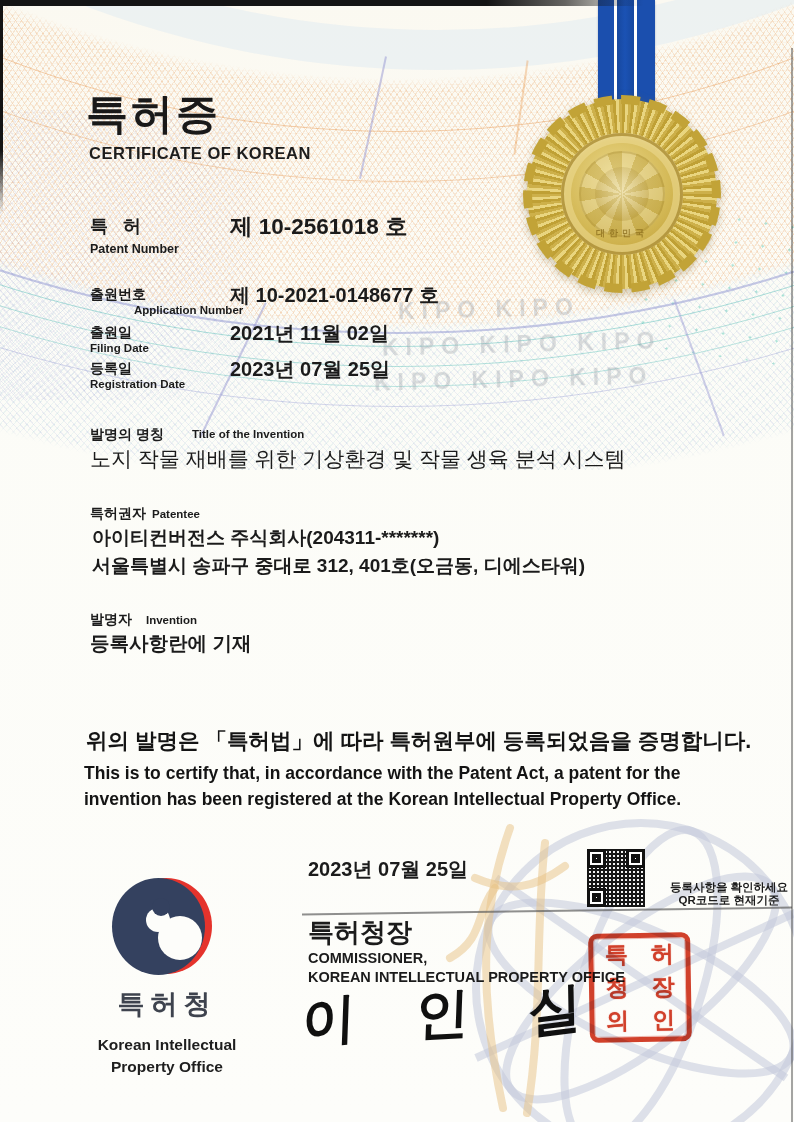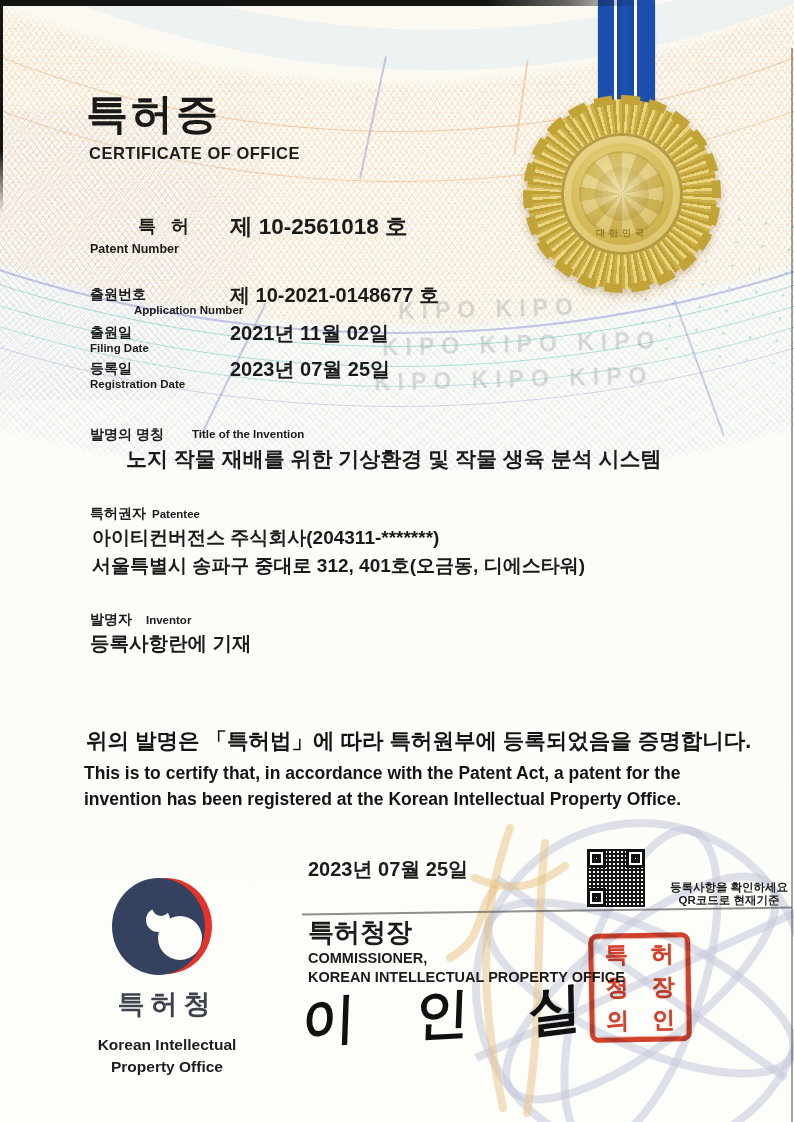--- a/index.html
+++ b/index.html
@@ -151,49 +151,49 @@
     <div class="seal-rays"></div>
     <div class="seal-serration"></div>
     <div class="seal-disc">
       <div class="seal-emblem"></div>
       <div class="seal-core"></div>
       <div class="seal-text">대한민국</div>
     </div>
   </div>
 
   <div class="txt" style="left:86px;top:86px;font-size:42px;font-weight:800;letter-spacing:3px;color:#191919;">특허증</div>
-  <div class="txt" style="left:89px;top:144px;font-size:16.5px;font-weight:800;letter-spacing:.5px;color:#1d1d1d;">CERTIFICATE OF OFFICE</div>
-
-  <div class="txt" style="left:90px;top:214px;font-size:18px;font-weight:700;letter-spacing:5px;margin-left:48px;">특 허</div>
+  <div class="txt" style="left:89px;top:144px;font-size:16.5px;font-weight:800;letter-spacing:.5px;color:#1d1d1d;">CERTIFICATE OF KOREAN</div>
+
+  <div class="txt" style="left:90px;top:214px;font-size:18px;font-weight:700;letter-spacing:5px;">특 허</div>
   <div class="txt" style="left:90px;top:242px;font-size:12.5px;font-weight:700;">Patent Number</div>
   <div class="txt" style="left:230px;top:211px;font-size:22.5px;font-weight:700;">제 10-2561018 호</div>
 
   <div class="txt" style="left:90px;top:286px;font-size:14px;font-weight:700;">출원번호</div>
   <div class="txt" style="left:90px;top:304px;font-size:11.5px;font-weight:700;margin-left:44px;">Application Number</div>
   <div class="txt" style="left:230px;top:282px;font-size:20px;font-weight:700;">제 10-2021-0148677 호</div>
 
   <div class="txt" style="left:90px;top:324px;font-size:14px;font-weight:700;">출원일</div>
   <div class="txt" style="left:90px;top:342px;font-size:11.5px;font-weight:700;">Filing Date</div>
   <div class="txt" style="left:230px;top:320px;font-size:20px;font-weight:700;">2021년 11월 02일</div>
 
   <div class="txt" style="left:90px;top:360px;font-size:14px;font-weight:700;">등록일</div>
   <div class="txt" style="left:90px;top:378px;font-size:11.5px;font-weight:700;">Registration Date</div>
   <div class="txt" style="left:230px;top:356px;font-size:20px;font-weight:700;">2023년 07월 25일</div>
 
   <div class="txt" style="left:90px;top:426px;font-size:14px;font-weight:700;">발명의 명칭</div>
   <div class="txt" style="left:172px;top:428px;font-size:11.5px;font-weight:700;margin-left:20px;">Title of the Invention</div>
-  <div class="txt" style="left:90px;top:445px;font-size:21px;font-weight:700;margin-left:36px;">노지 작물 재배를 위한 기상환경 및 작물 생육 분석 시스템</div>
+  <div class="txt" style="left:90px;top:445px;font-size:21px;font-weight:400;">노지 작물 재배를 위한 기상환경 및 작물 생육 분석 시스템</div>
 
   <div class="txt" style="left:90px;top:505px;font-size:14px;font-weight:700;">특허권자</div>
   <div class="txt" style="left:152px;top:508px;font-size:11.5px;font-weight:700;">Patentee</div>
   <div class="txt" style="left:92px;top:525px;font-size:19px;font-weight:700;">아이티컨버전스 주식회사(204311-*******)</div>
   <div class="txt" style="left:92px;top:553px;font-size:19px;font-weight:700;">서울특별시 송파구 중대로 312, 401호(오금동, 디에스타워)</div>
 
   <div class="txt" style="left:90px;top:611px;font-size:14px;font-weight:700;">발명자</div>
-  <div class="txt" style="left:146px;top:614px;font-size:11.5px;font-weight:700;">Inventor</div>
+  <div class="txt" style="left:146px;top:614px;font-size:11.5px;font-weight:700;">Invention</div>
   <div class="txt" style="left:90px;top:630px;font-size:19.5px;font-weight:700;">등록사항란에 기재</div>
 
   <div class="txt" style="left:86px;top:726px;font-size:21.5px;font-weight:700;color:#141414;">위의 발명은 「특허법」에 따라 특허원부에 등록되었음을 증명합니다.</div>
   <div class="txt" style="left:84px;top:763px;font-size:17.5px;font-weight:700;color:#141414;">This is to certify that, in accordance with the Patent Act, a patent for the</div>
   <div class="txt" style="left:84px;top:789px;font-size:17.5px;font-weight:700;color:#141414;">invention has been registered at the Korean Intellectual Property Office.</div>
 
   <div class="txt" style="left:308px;top:856px;font-size:20px;font-weight:600;">2023년 07월 25일</div>
 
   <div class="qr">
     <div class="qr-f" style="left:0;top:0;"></div>

